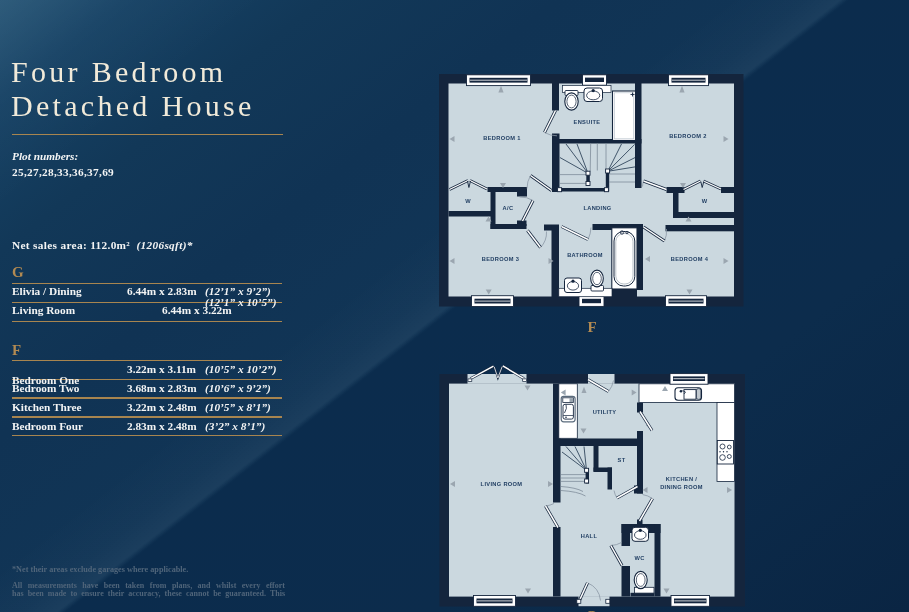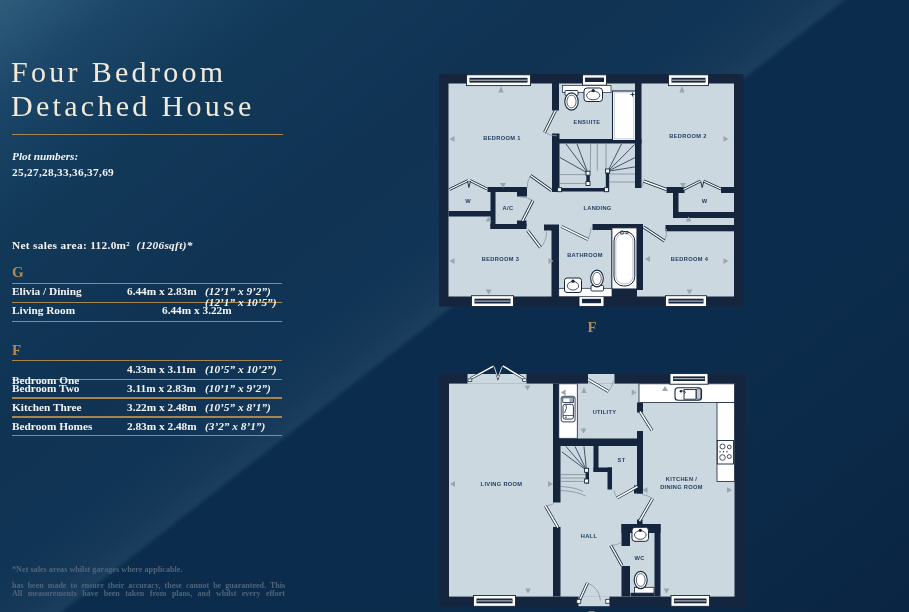--- a/index.html
+++ b/index.html
@@ -47,40 +47,40 @@
 
   <div class="abs gold" style="left:12px;top:341.5px;font-size:15px;font-weight:bold;">F</div>
 
   <div class="goldline" style="left:12px;top:359.8px;width:270px;"></div>
   <div class="goldline" style="left:12px;top:378.6px;width:270px;"></div>
   <div class="goldline" style="left:12px;top:397.4px;width:270px;"></div>
   <div class="goldline" style="left:12px;top:416.2px;width:270px;"></div>
   <div class="goldline" style="left:12px;top:435px;width:270px;"></div>
 
   <div class="abs wt" style="left:12px;top:363.4px;margin-top:11px;">Bedroom One</div>
-  <div class="abs wt" style="left:127px;top:363.4px;">4.33m x 3.11m</div>
+  <div class="abs wt" style="left:127px;top:363.4px;">3.22m x 3.11m</div>
   <div class="abs wt it" style="left:205px;top:363.4px;">(10’5” x 10’2”)</div>
 
   <div class="abs wt" style="left:12px;top:382.2px;">Bedroom Two</div>
-  <div class="abs wt" style="left:127px;top:382.2px;">3.11m x 2.83m</div>
-  <div class="abs wt it" style="left:205px;top:382.2px;">(10’1” x 9’2”)</div>
+  <div class="abs wt" style="left:127px;top:382.2px;">3.68m x 2.83m</div>
+  <div class="abs wt it" style="left:205px;top:382.2px;">(10’6” x 9’2”)</div>
 
   <div class="abs wt" style="left:12px;top:401px;">Kitchen Three</div>
   <div class="abs wt" style="left:127px;top:401px;">3.22m x 2.48m</div>
   <div class="abs wt it" style="left:205px;top:401px;">(10’5” x 8’1”)</div>
 
-  <div class="abs wt" style="left:12px;top:419.8px;">Bedroom Homes</div>
+  <div class="abs wt" style="left:12px;top:419.8px;">Bedroom Four</div>
   <div class="abs wt" style="left:127px;top:419.8px;">2.83m x 2.48m</div>
   <div class="abs wt it" style="left:205px;top:419.8px;">(3’2” x 8’1”)</div>
 
-  <div class="abs" style="left:12px;top:564.8px;color:#50657a;font-weight:bold;font-size:8.2px;">*Net sales areas whilst garages where applicable.</div>
+  <div class="abs" style="left:12px;top:564.8px;color:#50657a;font-weight:bold;font-size:8.2px;">*Net their areas exclude garages where applicable.</div>
 
   <div class="abs" style="left:12px;top:581.5px;color:#50657a;font-weight:bold;font-size:8px;line-height:8.5px;width:273px;">
+      <div style="text-align:justify;text-align-last:justify;">All measurements have been taken from plans, and whilst every effort</div>
       <div style="text-align:justify;text-align-last:justify;">has been made to ensure their accuracy, these cannot be guaranteed. This</div>
-      <div style="text-align:justify;text-align-last:justify;">All measurements have been taken from plans, and whilst every effort</div>
     </div>
 
   <div class="abs gold" style="left:586px;top:319px;font-size:15px;font-weight:bold;width:12px;text-align:center;">F</div>
 
   <div class="abs gold" style="left:585px;top:607.5px;font-size:15px;font-weight:bold;width:12px;text-align:center;">G</div>
 
 <svg class="abs" style="left:435px;top:60px;" width="315" height="280" viewBox="435 60 315 280">
 <defs></defs>
 
 <rect x="439" y="74" width="304.5" height="232.5" fill="#14253d"></rect>

